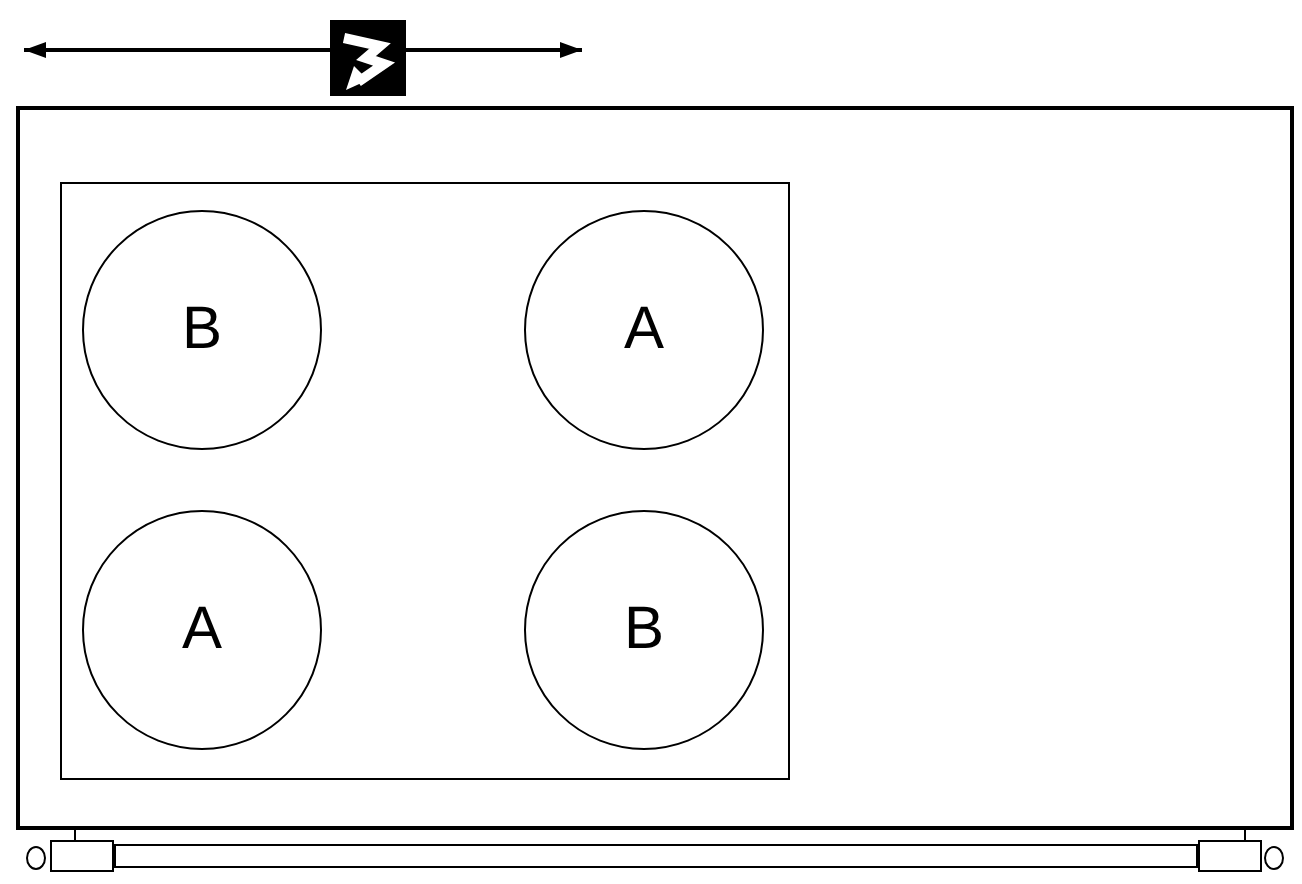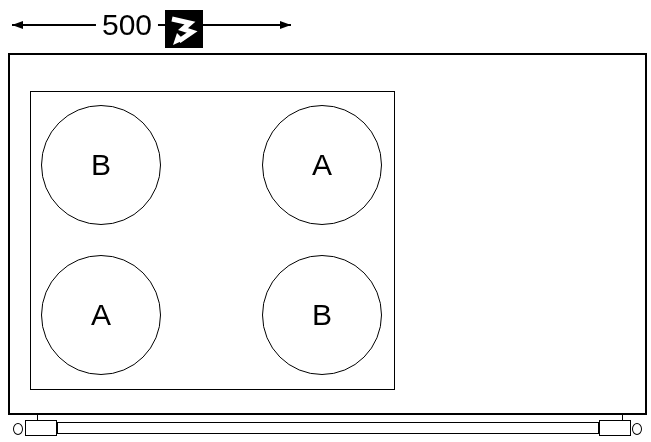--- a/index.html
+++ b/index.html
@@ -117,21 +117,20 @@
 </head>
 <body>
 
 <div class="canvas">
 
   <div class="abs ext-line" style="left:11px"></div>
   <div class="abs ext-line" style="left:291px"></div>
   <div class="abs dim-line"></div>
   <div class="abs arrowhead left"></div>
   <div class="abs arrowhead right"></div>
-  <div class="abs dim-label">500</div>
 
   <div class="abs electric-icon">
     <svg width="38" height="38" viewBox="0 0 38 38" xmlns="http://www.w3.org/2000/svg">
       <rect x="0" y="0" width="38" height="38" fill="#000000"></rect>
       <path d="M7 9 L25 13 L18 19 L27 22 L14 31" fill="none" stroke="#ffffff" stroke-width="5" stroke-linejoin="miter"></path>
       <polygon points="8,35 19,30 12,23" fill="#ffffff"></polygon>
     </svg>
   </div>
 
   <div class="abs main-body"></div>

